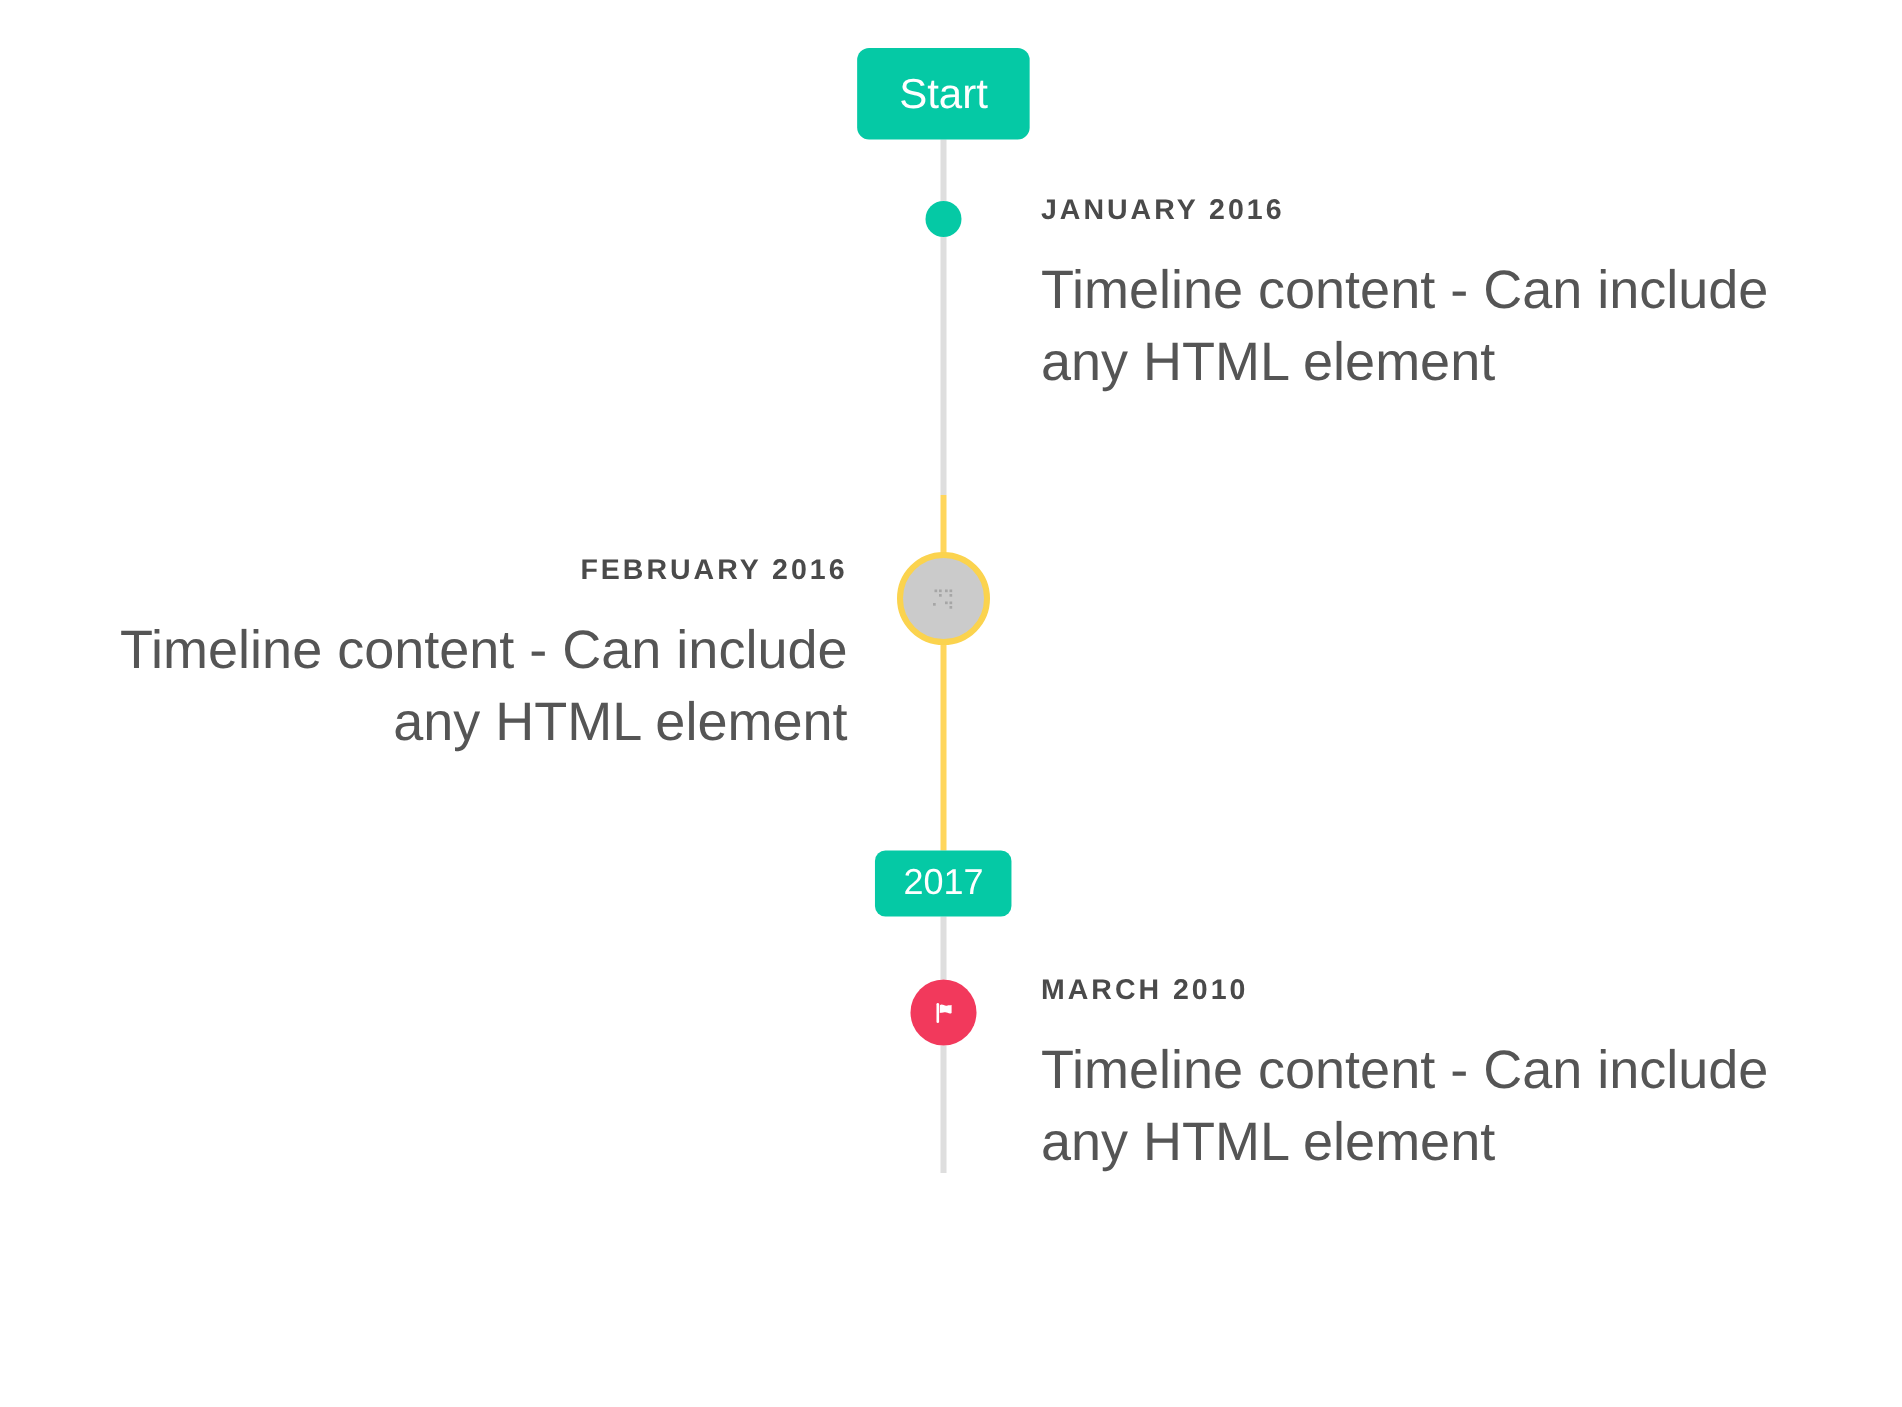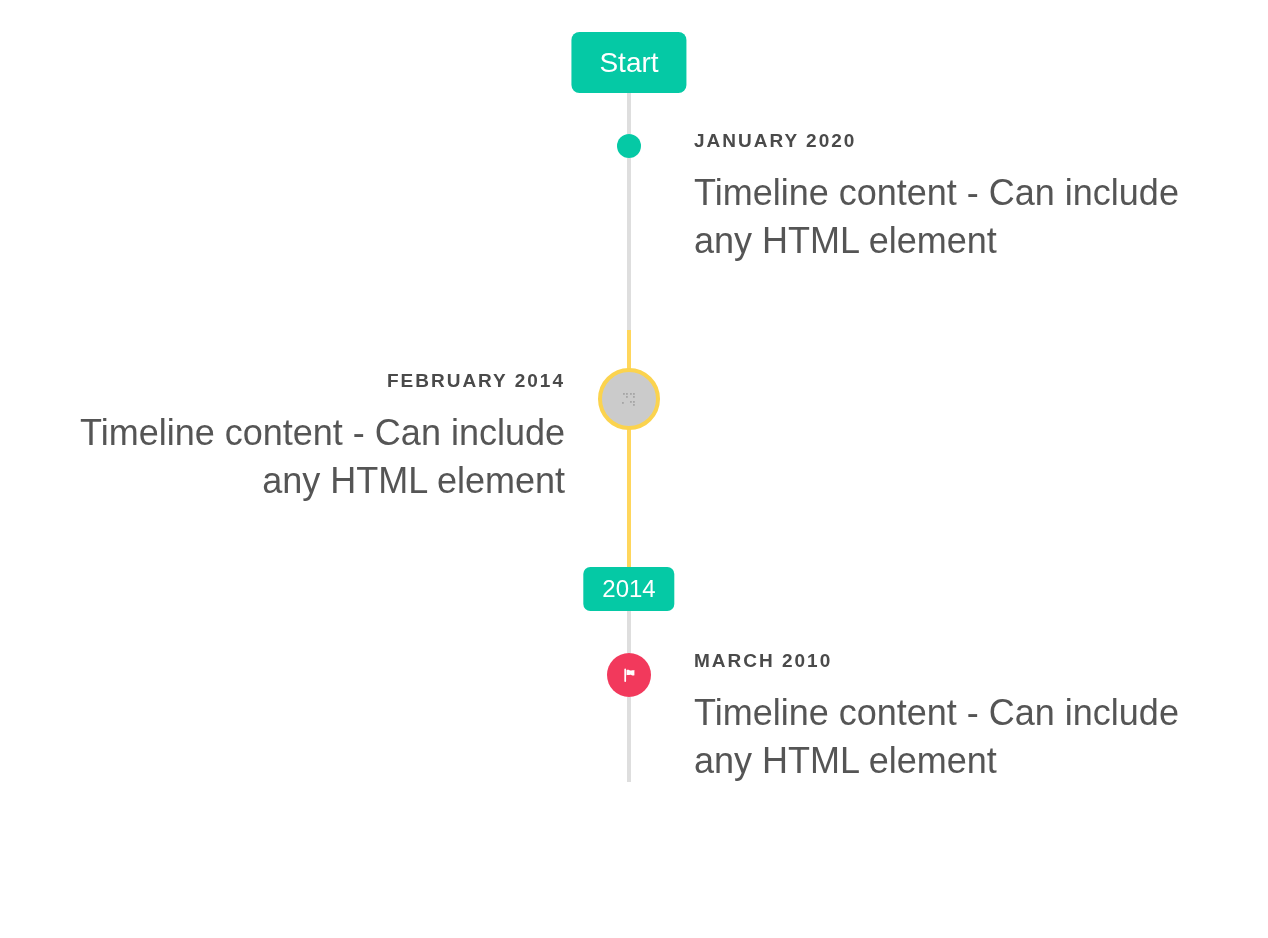--- a/index.html
+++ b/index.html
@@ -102,47 +102,47 @@
   <div class="seg yellow s4"></div>
   <div class="seg gray s5"></div>
   <div class="seg gray s6"></div>
 
   <div class="badge start">
     <span>Start</span>
   </div>
 
   <div class="dot"></div>
   <div class="item right jan">
-    <div class="title">JANUARY 2020</div>
+    <div class="title">JANUARY 2016</div>
     <div class="content">Timeline content - Can include any HTML element</div>
   </div>
 
   <div class="marker-image">
     <svg width="16" height="17" viewBox="0 0 16 17">
       <g fill="#9a9a9a">
         <rect x="2" y="2" width="1.8" height="1.8"></rect>
           <rect x="5" y="2" width="1.8" height="1.8"></rect>
         <rect x="9" y="2" width="1.8" height="1.8"></rect>
           <rect x="12" y="2" width="1.8" height="1.8"></rect>
         <rect x="5" y="5" width="1.8" height="1.8"></rect>
           <rect x="12" y="5" width="1.8" height="1.8"></rect>
         <rect x="1" y="11" width="1.8" height="1.8"></rect>
         <rect x="9" y="10" width="1.8" height="1.8"></rect>
           <rect x="12" y="10" width="1.8" height="1.8"></rect>
         <rect x="12" y="13" width="1.8" height="1.8"></rect>
       </g>
     </svg>
   </div>
   <div class="item left feb">
-    <div class="title">FEBRUARY 2014</div>
+    <div class="title">FEBRUARY 2016</div>
     <div class="content">Timeline content - Can include any HTML element</div>
   </div>
 
   <div class="badge year">
-    <span>2014</span>
+    <span>2017</span>
   </div>
 
   <div class="marker-flag">
     <svg viewBox="0 0 24 24">
       <rect x="6.9" y="5" width="1.9" height="14.6" rx="0.95"></rect>
       <path d="M9.3 6.7 C 11.1 5.4, 12.7 7.5, 14.5 7.0 C 15.9 6.6, 16.9 7.0, 17.9 6.6 L 17.9 12.3 C 16.1 13.5, 14.5 11.4, 12.7 11.9 C 11.3 12.3, 10.3 11.9, 9.3 12.3 Z"></path>
     </svg>
   </div>
   <div class="item right mar">
     <div class="title">MARCH 2010</div>

